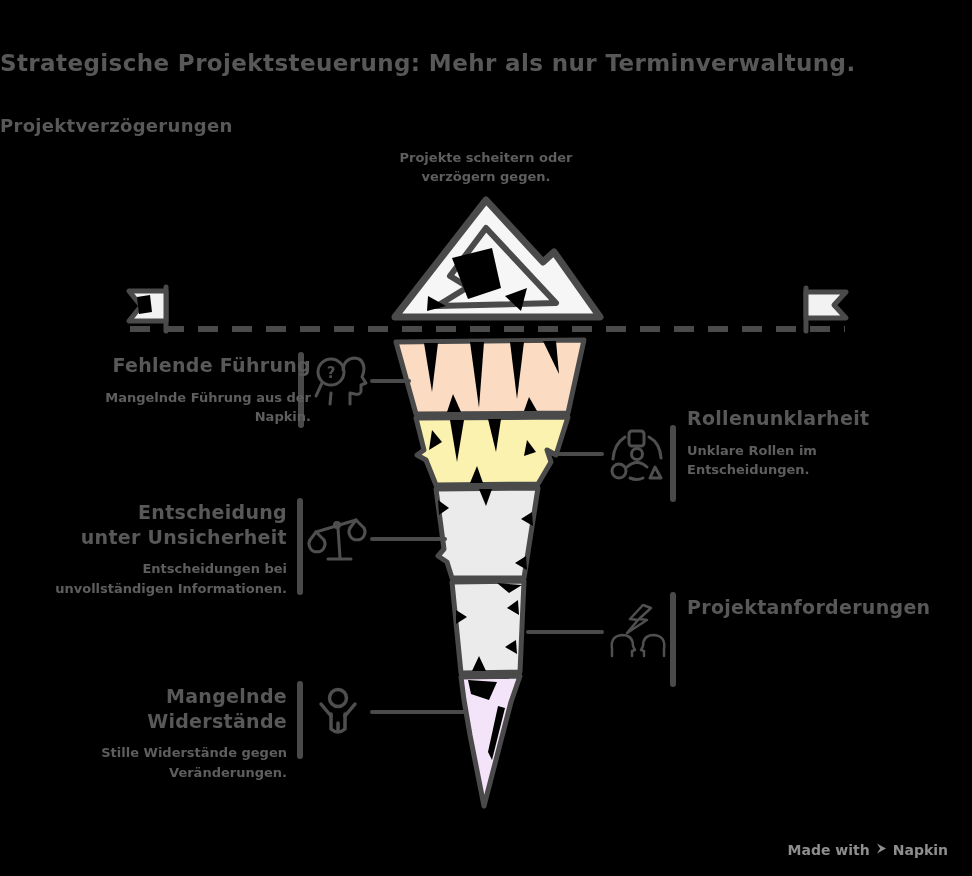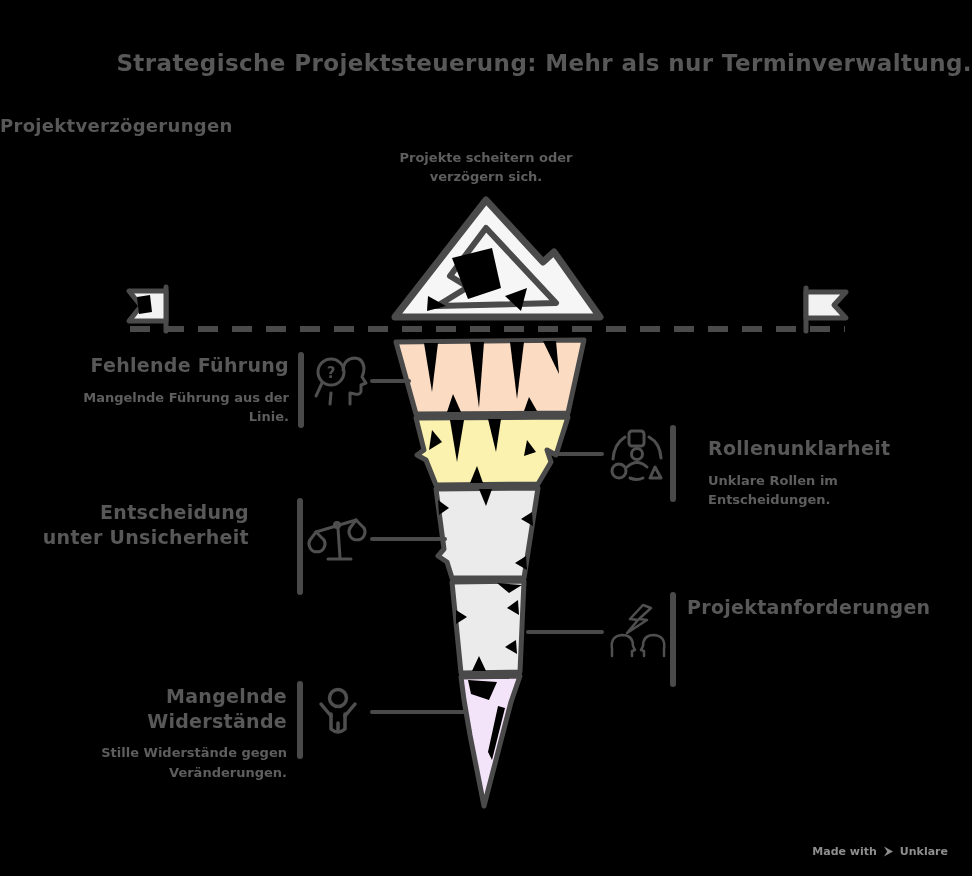--- a/index.html
+++ b/index.html
@@ -5,21 +5,21 @@
   html,body{margin:0;padding:0;background:#000;}
   .canvas{
     position:relative;
     width:972px;height:876px;
     background:#000;
     font-family:"DejaVu Sans",sans-serif;
     overflow:hidden;
   }
   .page-title{
     position:absolute;left:0;top:50px;width:972px;
-    text-align:right;
+    text-align:left;
     font-size:23px;font-weight:700;letter-spacing:.4px;
     color:#585858;
   }
   .problem-heading{
     position:absolute;left:0;top:115px;width:972px;
     text-align:left;
     font-size:18px;font-weight:700;letter-spacing:.3px;
     color:#585858;
   }
   .problem-desc{
@@ -32,44 +32,44 @@
   .section .sec-heading{
     font-size:19px;font-weight:700;letter-spacing:.3px;
     color:#585858;line-height:1.3;
   }
   .section .sec-desc{
     font-size:13px;font-weight:700;
     color:#5e5e5e;line-height:1.5;margin-top:10px;
   }
   .sec-left{text-align:right;}
   .sec-right{text-align:left;}
-  #sec-0{right:683px;top:353px;width:240px;}
+  #sec-0{right:661px;top:353px;width:240px;}
   #sec-0 .sec-desc{margin-left:30px;}
-  #sec-1{left:687px;top:436px;width:170px;margin-left:21px;}
-  #sec-2{right:723px;top:500px;width:248px;}
+  #sec-1{left:687px;top:406px;width:170px;}
+  #sec-2{right:685px;top:500px;width:248px;}
   #sec-2 .sec-heading{margin-left:38px;}
   #sec-3{left:687px;top:595px;width:200px;}
   #sec-4{right:685px;top:684px;width:240px;}
   #sec-4 .sec-desc{margin-left:30px;}
   .diagram-svg{position:absolute;left:0;top:0;}
   .footer-badge{
     position:absolute;right:24px;bottom:18px;
-    display:flex;align-items:flex-end;gap:5px;
-    font-size:11px;font-weight:700;color:#8e8e8e;
+    display:flex;align-items:flex-start;gap:5px;
+    font-size:14px;font-weight:700;color:#8e8e8e;
   }
 </style>
 </head>
 <body>
 
 <div class="canvas">
 
   <div class="page-title">Strategische Projektsteuerung: Mehr als nur Terminverwaltung.</div>
 
   <div class="problem-heading">Projektverzögerungen</div>
-  <div class="problem-desc">Projekte scheitern oder verzögern sich.</div>
+  <div class="problem-desc">Projekte scheitern oder verzögern gegen.</div>
 
   <svg class="diagram-svg" width="972" height="876" viewBox="0 0 972 876">
 
     <line x1="130" y1="329" x2="845" y2="329" stroke="#4A4A4A" stroke-width="6" stroke-dasharray="20 14"></line>
 
     <g stroke="#4A4A4A" stroke-linejoin="round" stroke-linecap="round">
       <line x1="166" y1="287" x2="166" y2="331" stroke-width="5"></line>
       <path d="M 166 291 L 129 291 L 141 306 L 129 321 L 166 321 Z" fill="#F2F2F2" stroke-width="5"></path>
       <path d="M 137 297 L 150 295 L 152 312 L 139 314 Z" fill="#000" stroke="none"></path>
     </g>
@@ -198,42 +198,43 @@
     <g stroke="#4F4F4F" fill="none" stroke-width="3.5" stroke-linecap="round" stroke-linejoin="round">
       <circle cx="338" cy="698" r="8.5"></circle>
       <path d="M 321 704 L 331 716 M 355 704 L 345 716"></path>
       <path d="M 331 714 L 331 729 Q 338 735 345 729 L 345 714"></path>
       <line x1="338" y1="723" x2="338" y2="731"></line>
     </g>
   </svg>
 
   <div class="section sec-left" id="sec-0">
     <div class="sec-heading">Fehlende Führung</div>
-    <div class="sec-desc">Mangelnde Führung aus der Linie.</div>
+    <div class="sec-desc">Mangelnde Führung aus der Napkin.</div>
   </div>
 
   <div class="section sec-right" id="sec-1">
     <div class="sec-heading">Rollenunklarheit</div>
     <div class="sec-desc">Unklare Rollen im Entscheidungen.</div>
   </div>
 
   <div class="section sec-left" id="sec-2">
     <div class="sec-heading">Entscheidung unter Unsicherheit</div>
+    <div class="sec-desc">Entscheidungen bei unvollständigen Informationen.</div>
   </div>
 
   <div class="section sec-right" id="sec-3">
     <div class="sec-heading">Projektanforderungen</div>
   </div>
 
   <div class="section sec-left" id="sec-4">
     <div class="sec-heading">Mangelnde Widerstände</div>
     <div class="sec-desc">Stille Widerstände gegen Veränderungen.</div>
   </div>
 
   <div class="footer-badge">
     <span>Made with</span>
     <svg width="13" height="13" viewBox="0 0 13 13">
       <path d="M2 1.5 L11 6.5 L2 11.5 L5.2 6.5 Z" fill="#8E8E8E"></path>
     </svg>
-    <span>Unklare</span>
+    <span>Napkin</span>
   </div>
 
 </div>
 
 </body></html>

